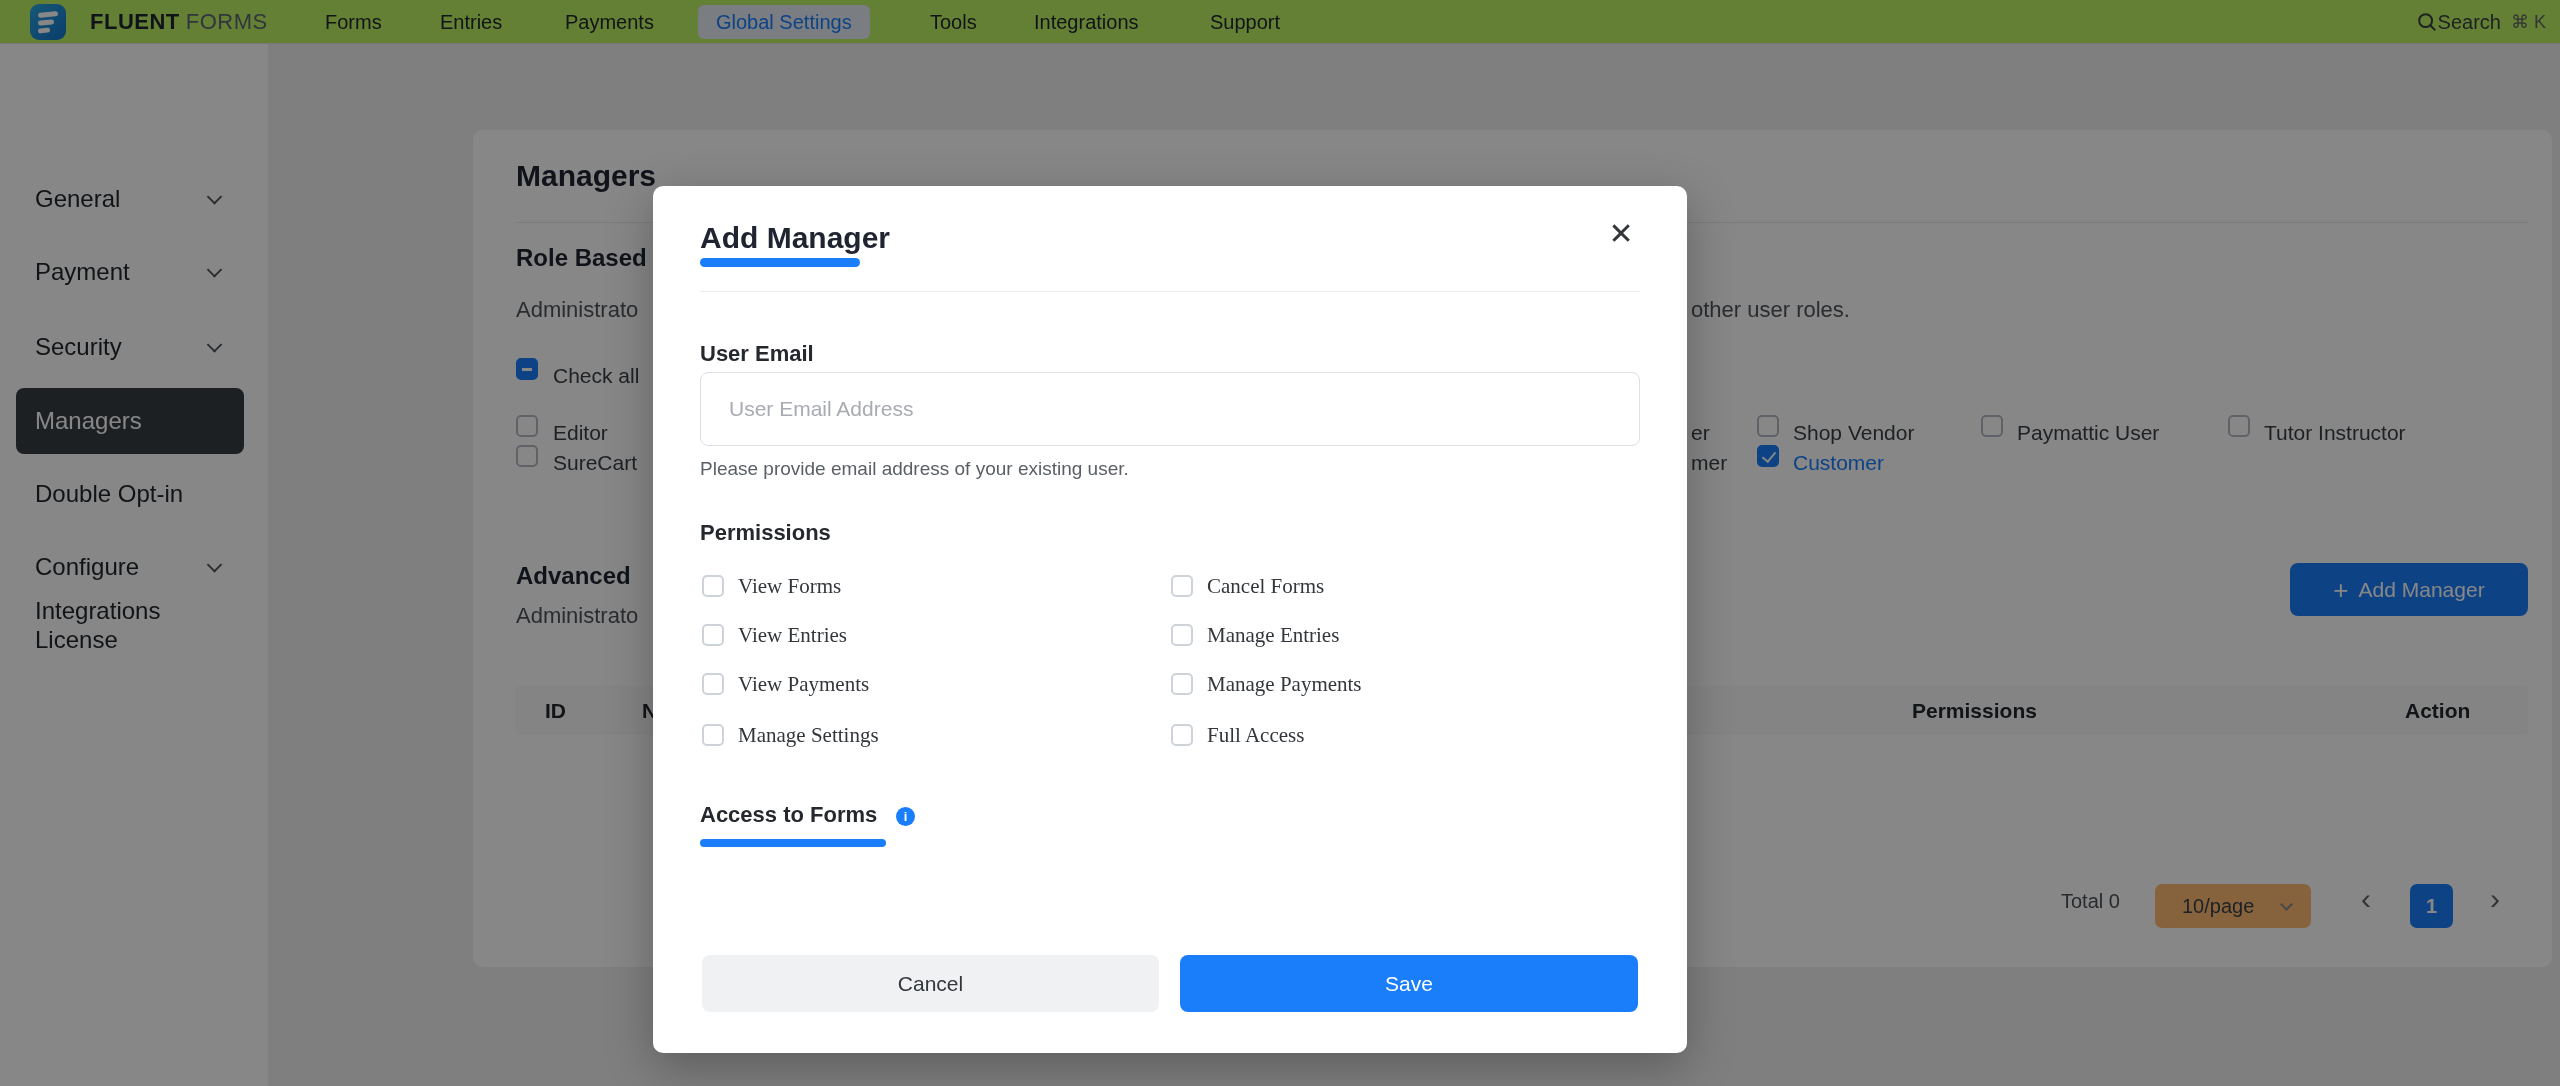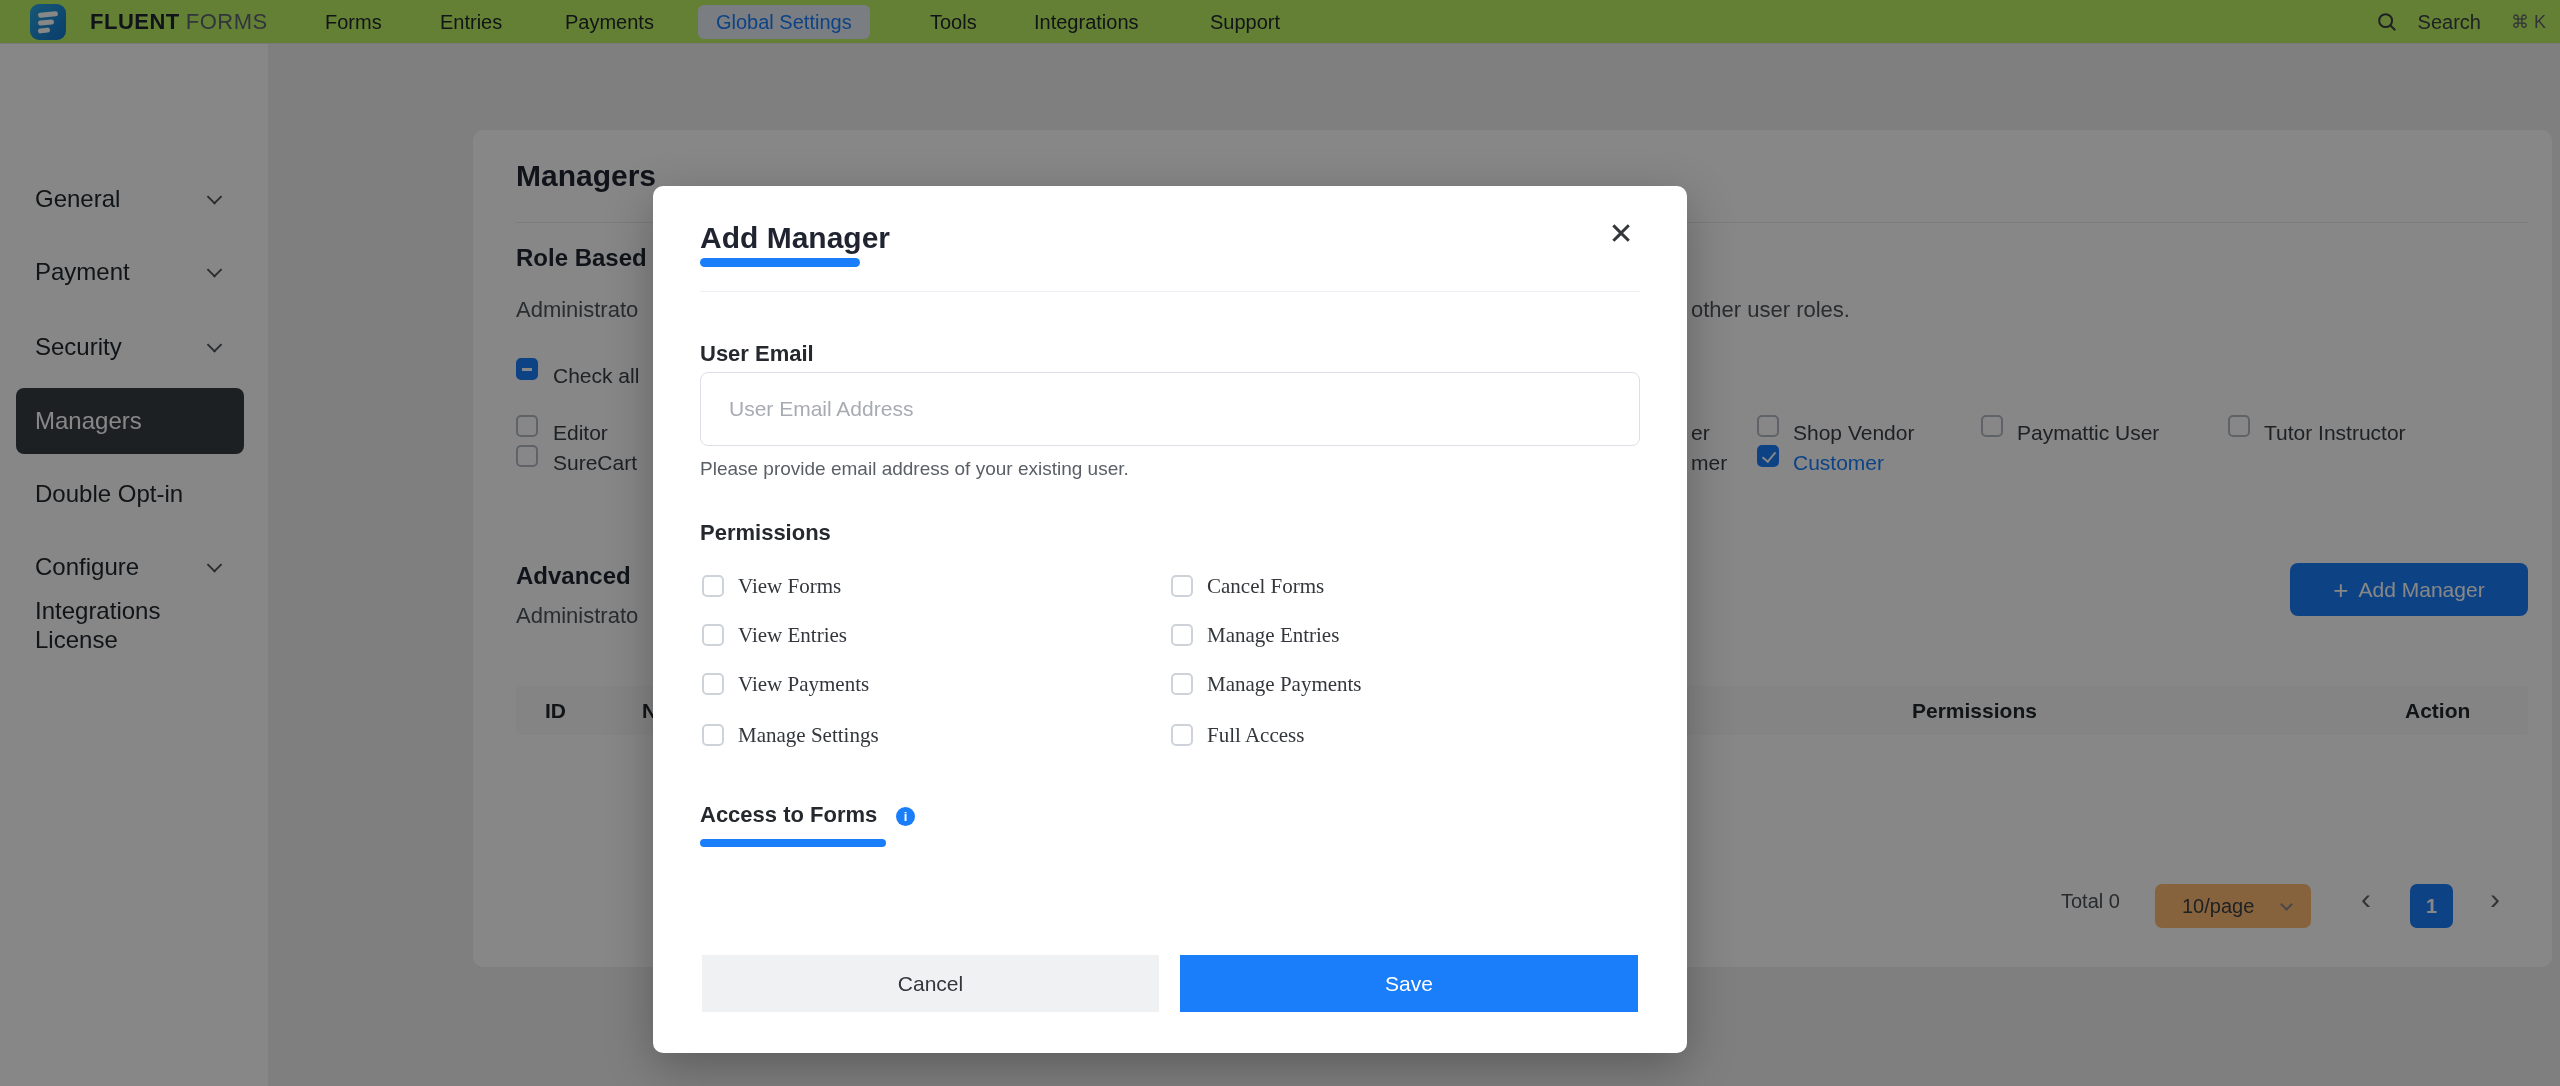--- a/index.html
+++ b/index.html
@@ -12,21 +12,21 @@
   #logo { position:absolute; left:30px; top:4px; width:36px; height:36px; border-radius:9px;
           background:linear-gradient(135deg,#2ba7e0,#1273cb); display:flex; flex-direction:column; justify-content:center; align-items:center; gap:3px; }
   #logo span { display:block; width:20px; height:5px; background:#fff; border-radius:2.5px; transform:rotate(-6deg); }
   #logo span:nth-child(2){ width:16px; margin-right:4px; }
   #logo span:nth-child(3){ width:12px; margin-right:8px; }
   #brand { position:absolute; left:90px; top:0; height:44px; line-height:44px; font-size:22px; letter-spacing:.5px; white-space:nowrap; }
   #brand .b { font-weight:800; color:#1f2430; }
   #brand .l { font-weight:300; color:#5d6675; margin-left:6px; }
   .nav-item { position:absolute; top:0; height:44px; line-height:44px; font-size:20px; color:#23282d; cursor:pointer; white-space:nowrap; }
   .nav-item.active { top:5px; height:34px; line-height:34px; padding:0 18px; background:#e7edf6; color:#1a7efb; border-radius:6px; font-weight:500; }
-  #nav-search { position:absolute; right:14px; top:0; height:44px; display:flex; align-items:center; gap:20px; color:#3c4043;text-align:right; }
+  #nav-search { position:absolute; right:14px; top:0; height:44px; display:flex; align-items:center; gap:0; color:#3c4043;text-align:right; }
   #nav-search .s-label { font-size:20px; color:#3c4043; }
   #nav-search .s-shortcut { font-size:18px; color:#5f6368; margin-left:10px; white-space:nowrap; }
 
   
   #sidebar { position:absolute; left:0; top:44px; width:268px; height:1042px; background:#ffffff; z-index:1; }
   .side-item { position:absolute; left:16px; width:228px; height:44px; line-height:44px; padding-left:19px; font-size:24px; color:#23282d; cursor:pointer; border-radius:8px; }
   .side-item.active { height:66px; line-height:66px; background:#383d43; color:#ffffff; }
   .side-chev { position:absolute; right:24px; top:50%; width:11px; height:11px; border-right:2px solid #51555b; border-bottom:2px solid #51555b; transform:translateY(-70%) rotate(45deg); }
 
   
@@ -77,21 +77,21 @@
   #email-help { left:47px; top:272px; font-size:19px; color:#5a5f66; }
   #lbl-permissions { left:47px; top:334px; }
   .mcb { position:absolute; width:22px; height:22px; background:#fff; border:2px solid #ced3da; border-radius:5px; cursor:pointer; }
   .mcb-label { position:absolute; font-size:21px; color:#33373c; line-height:28px; white-space:nowrap;font-family:Liberation Serif, serif; }
   #lbl-access { left:47px; top:616px; }
   #access-info { position:absolute; left:243px; top:621px; width:19px; height:19px; background:#1a7efb; border-radius:50%; color:#fff; font-size:13px; font-weight:700; text-align:center; line-height:19px; font-style:normal; cursor:pointer; }
   #access-bar { left:47px; top:653px; width:186px; height:8px; background:#1a7efb; border-radius:4px; }
   #forms-select { left:47px; top:668px; width:940px; height:66px; border:1px solid #dcdfe6; border-radius:8px; background:#fff; cursor:pointer; }
   #forms-select .ph { position:absolute; left:28px; top:0; height:64px; line-height:64px; font-size:21px; color:#a8abb2; }
   #forms-select .sel-chev { position:absolute; right:30px; top:24px; width:11px; height:11px; border-right:2px solid #909399; border-bottom:2px solid #909399; transform:rotate(45deg); }
-  .modal-btn { position:absolute; top:769px; height:57px; border:none; border-radius:0; font-size:21px; font-family:"Liberation Sans",sans-serif; cursor:pointer; }
+  .modal-btn { position:absolute; top:769px; height:57px; border:none; border-radius:8px; font-size:21px; font-family:"Liberation Sans",sans-serif; cursor:pointer; }
   #btn-cancel { left:49px; width:457px; background:#f0f1f3; color:#33373c; }
   #btn-save { left:527px; width:458px; background:#1a7efb; color:#ffffff; font-weight:500; }
 </style>
 </head>
 <body>
 
 <div id="screen">
 
   <div id="navbar">
     <div id="logo">

